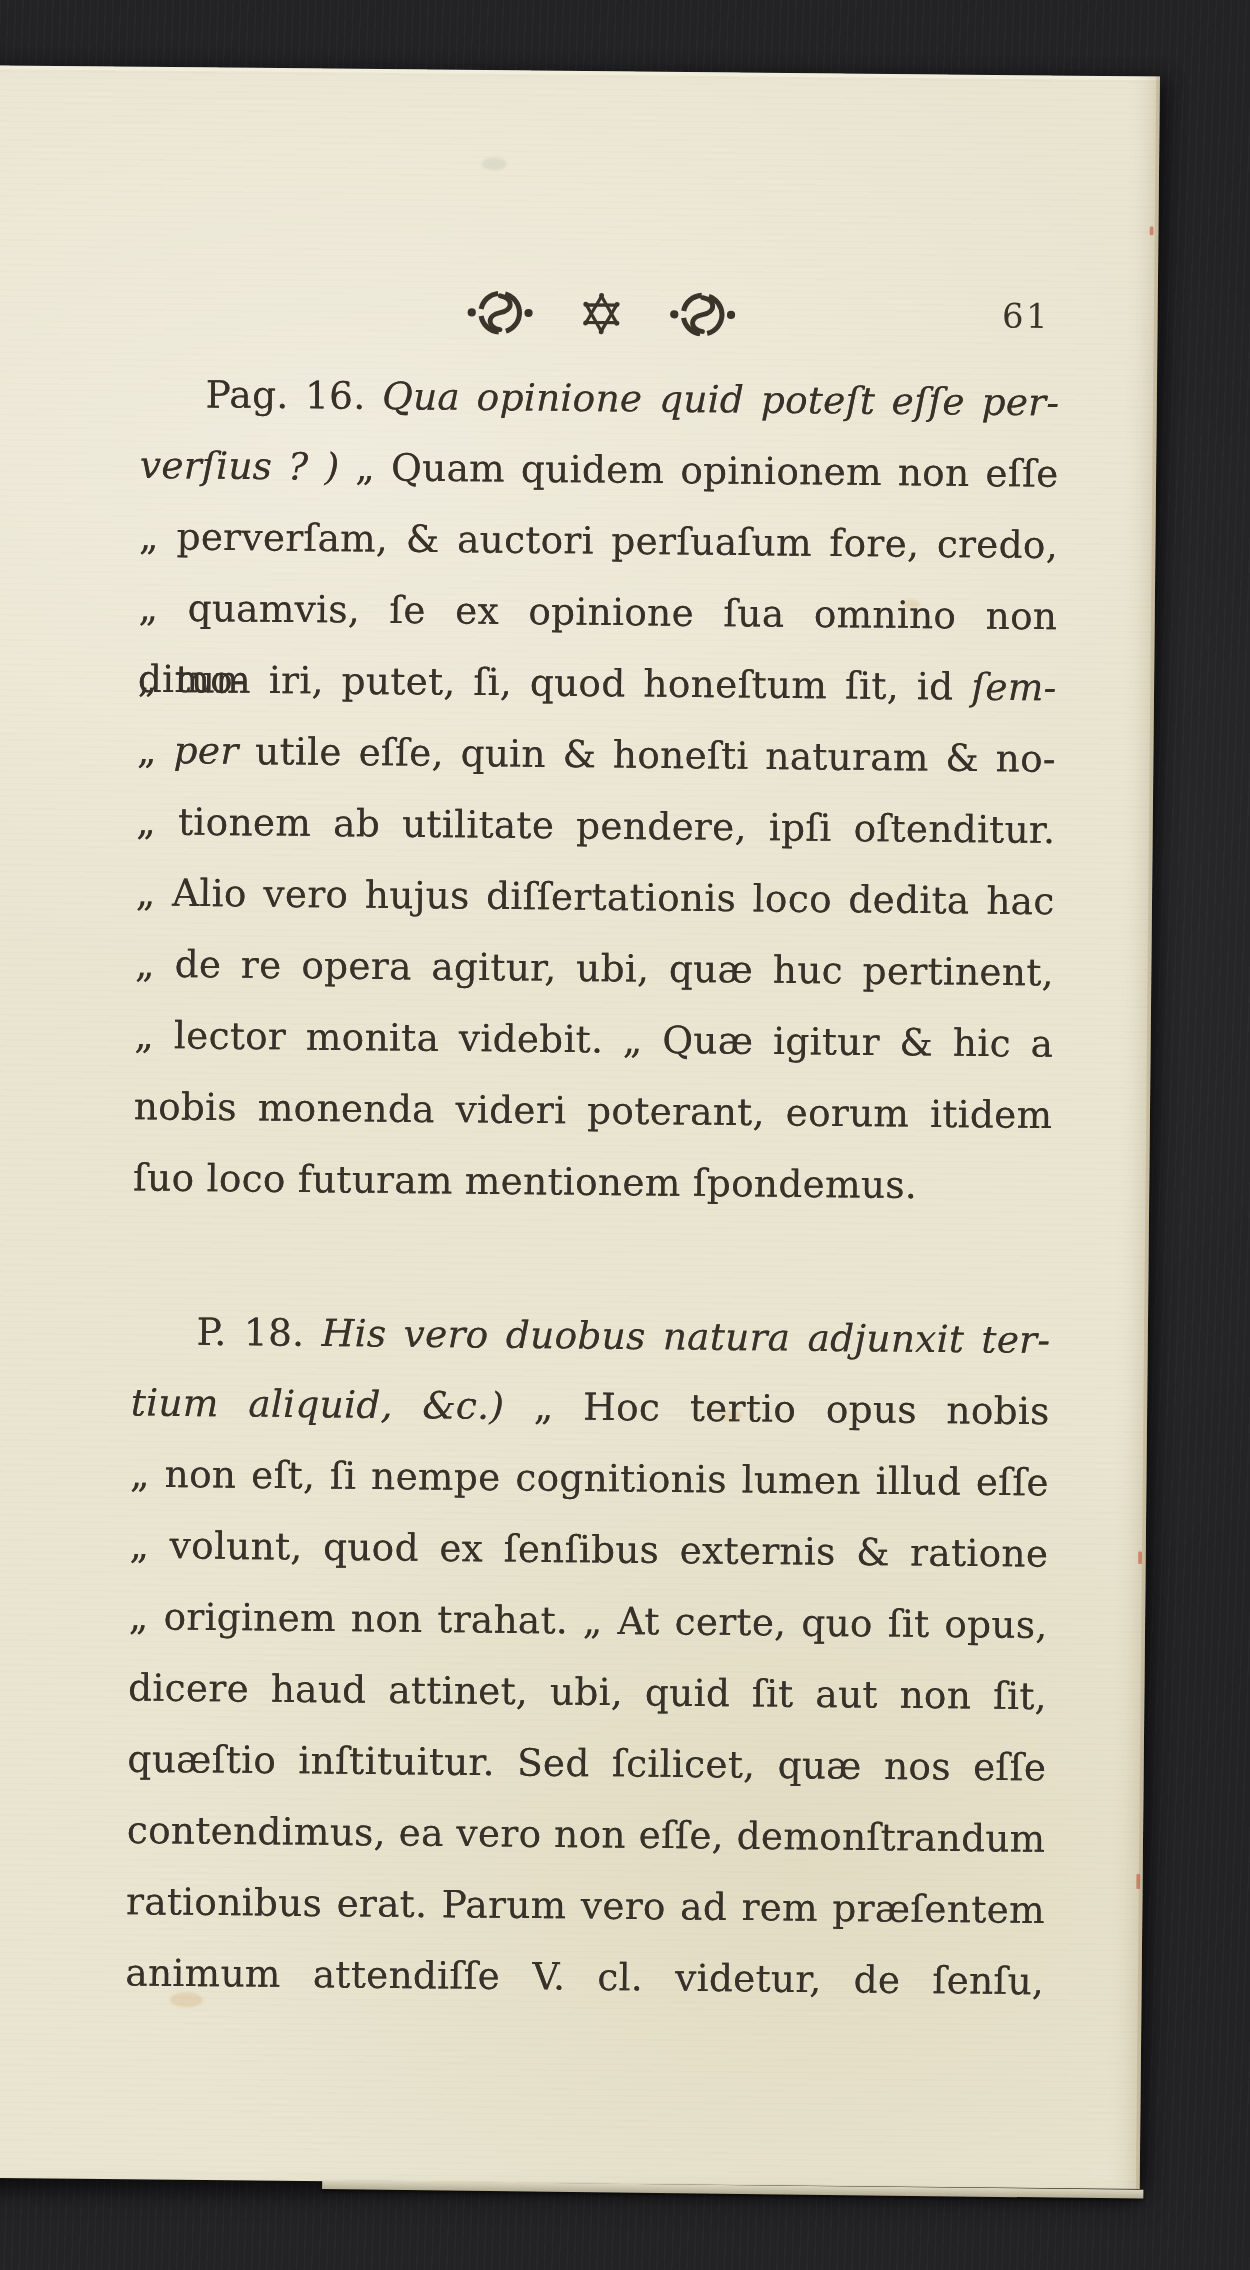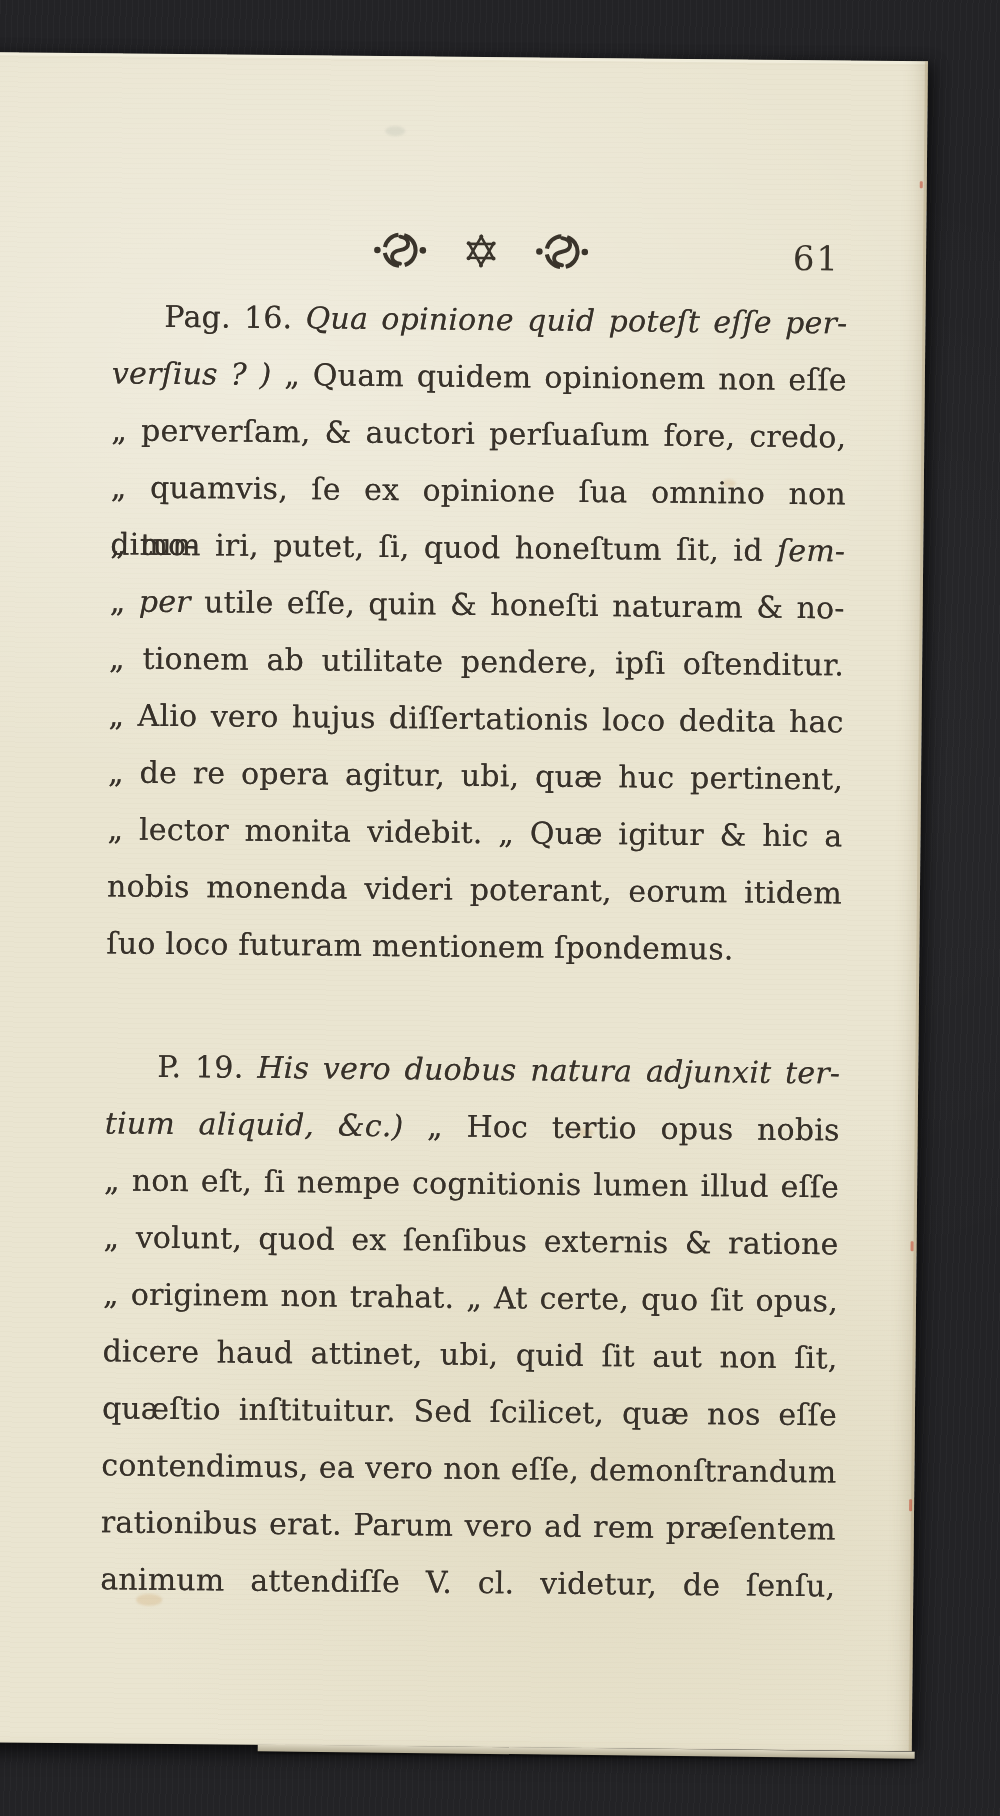--- a/index.html
+++ b/index.html
@@ -37,21 +37,21 @@
   .speck{position:absolute;border-radius:50%;filter:blur(1px);}
 
   .content{position:absolute;left:149px;top:168px;width:735px;color:#373128;}
 
   .header-row{position:relative;height:58px;margin-bottom:8px;}
   .ornaments{
     position:absolute;left:0;right:0;top:4px;display:flex;justify-content:center;
     align-items:center;gap:34px;
   }
   .folio{
-    position:absolute;right:8px;top:10px;font-size:34px;letter-spacing:2px;color:#3a342b;
+    position:absolute;right:8px;top:10px;font-size:27px;letter-spacing:2px;color:#3a342b;
   }
 
   .line{
     font-size:30px;line-height:57px;height:57px;
     text-align:justify;text-align-last:justify;
     letter-spacing:0.2px;color:#37312a;
     text-shadow:0 0 0.5px rgba(55,49,42,0.75);
     white-space:normal;overflow:visible;
   }
   .line.indent{text-indent:52px;}
@@ -123,21 +123,21 @@
           <div class="line"><span>„ tum iri, putet, ſi, quod honeſtum ſit, id </span><span class="seg-italic">ſem-</span></div>
           <div class="line"><span>„ </span><span class="seg-italic">per</span><span> utile eſſe, quin &amp; honeſti naturam &amp; no-</span></div>
           <div class="line"><span>„ tionem ab utilitate pendere, ipſi oſtenditur.</span></div>
           <div class="line"><span>„ Alio vero hujus diſſertationis loco dedita hac</span></div>
           <div class="line"><span>„ de re opera agitur, ubi, quæ huc pertinent,</span></div>
           <div class="line"><span>„ lector monita videbit. „ Quæ igitur &amp; hic a</span></div>
           <div class="line"><span>nobis monenda videri poterant, eorum itidem</span></div>
           <div class="line lastline"><span>ſuo loco futuram mentionem ſpondemus.</span></div>
         </div>
         <div class="paragraph">
-          <div class="line indent"><span>P. 19. </span><span class="seg-italic">His vero duobus natura adjunxit ter-</span></div>
+          <div class="line indent"><span>P. 18. </span><span class="seg-italic">His vero duobus natura adjunxit ter-</span></div>
           <div class="line"><span class="seg-italic">tium aliquid, &amp;c.) </span><span>„ Hoc tertio opus nobis</span></div>
           <div class="line"><span>„ non eſt, ſi nempe cognitionis lumen illud eſſe</span></div>
           <div class="line"><span>„ volunt, quod ex ſenſibus externis &amp; ratione</span></div>
           <div class="line"><span>„ originem non trahat. „ At certe, quo ſit opus,</span></div>
           <div class="line"><span>dicere haud attinet, ubi, quid ſit aut non ſit,</span></div>
           <div class="line"><span>quæſtio inſtituitur. Sed ſcilicet, quæ nos eſſe</span></div>
           <div class="line"><span>contendimus, ea vero non eſſe, demonſtrandum</span></div>
           <div class="line"><span>rationibus erat. Parum vero ad rem præſentem</span></div>
           <div class="line"><span>animum attendiſſe V. cl. videtur, de ſenſu,</span></div>
         </div>

